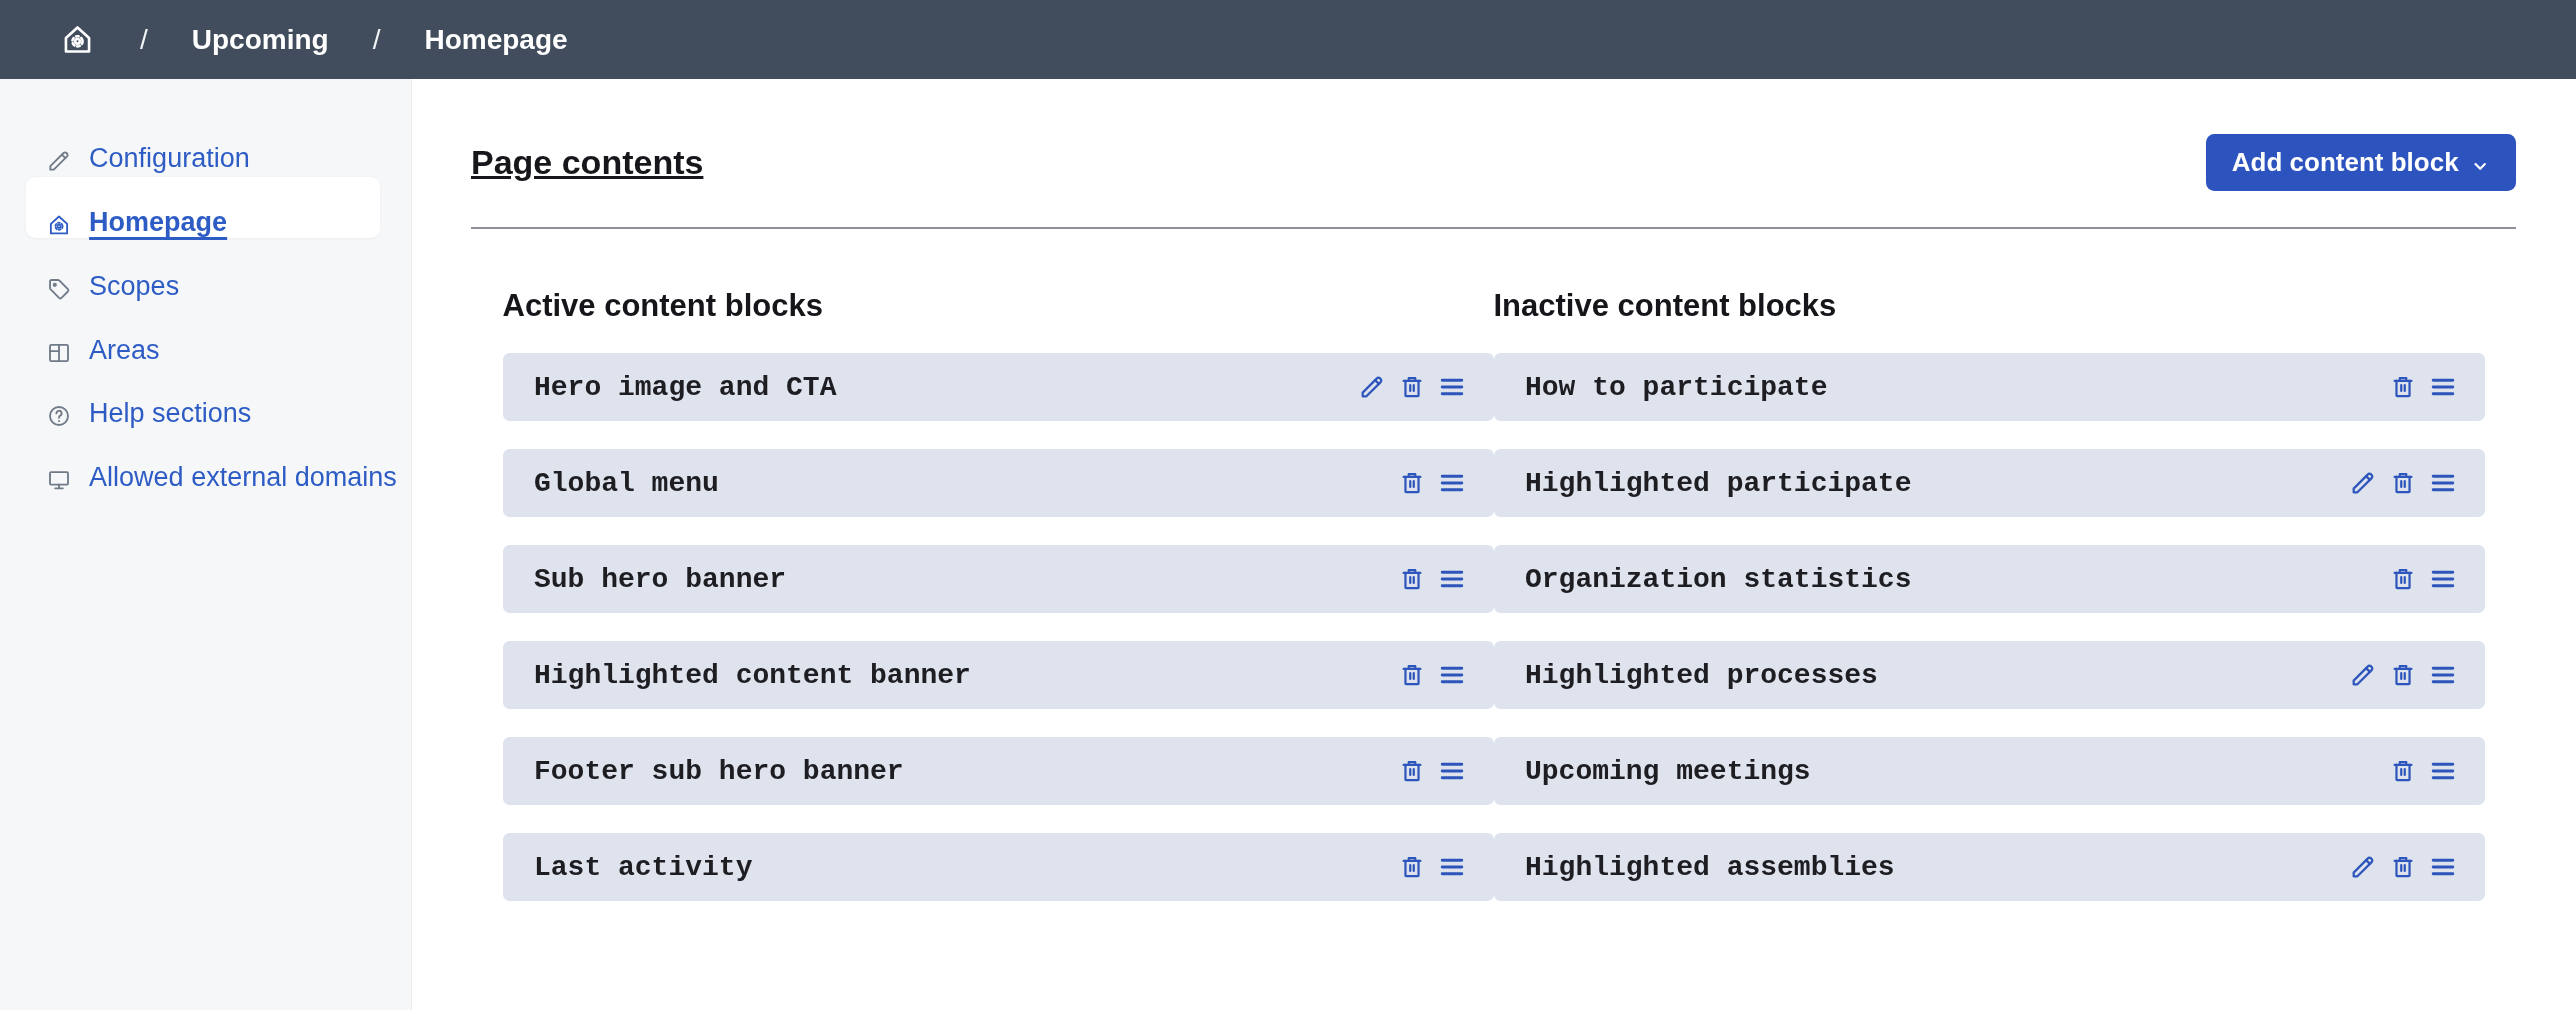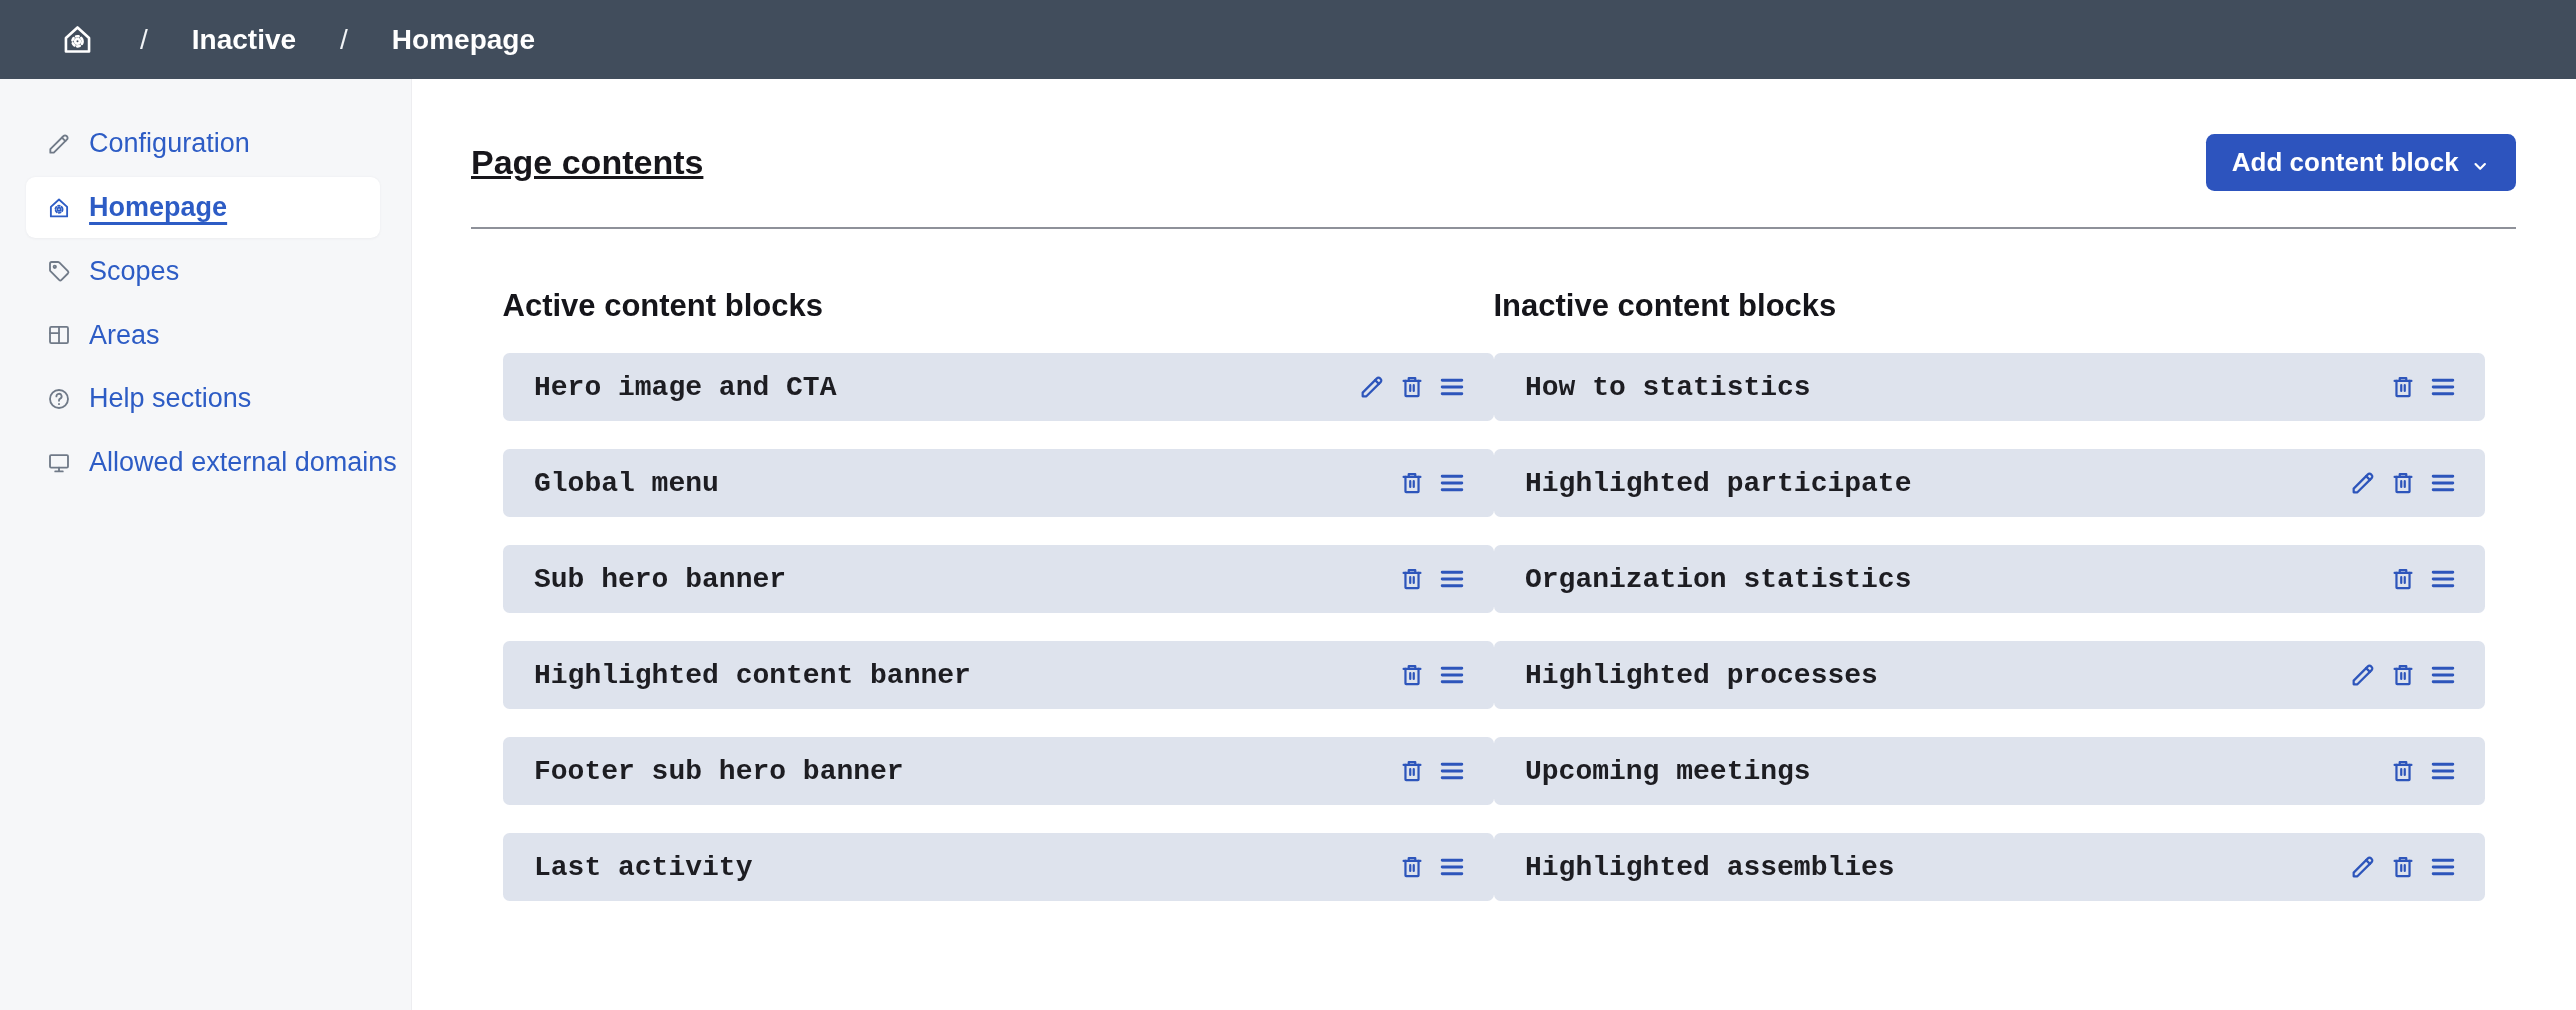--- a/index.html
+++ b/index.html
@@ -26,21 +26,21 @@
 
   
   .sidebar {
     position: absolute; top: 79px; left: 0; width: 412px; bottom: 0;
     background: #f6f7f9; border-right: 0.9px solid #ededf0;
     padding-top: 31.5px;
   }
   .side-list { list-style: none; margin: 0; padding: 0; }
   .side-item {
     height: 61px; margin: 2.8px 31.5px 2.8px 26px;
-    display: flex; align-items: center; gap: 16.7px;
+    display: flex; align-items: flex-end; gap: 16.7px;
     padding-left: 20.4px; border-radius: 9.3px; cursor: pointer;
   }
   .side-item.active { background: #ffffff; box-shadow: 0 0.9px 2.8px rgba(40,45,60,.05); }
   .side-item .icon { width: 26px; height: 26px; color: #707a88; flex: none; display: block; }
   .side-item .icon svg { width: 100%; height: 100%; stroke-width: 1.7; }
   .side-item.active .icon { color: #2d5cc5; }
   .side-label { font-size: 27px; color: #2d5cc5; font-weight: 400; white-space: nowrap; }
   .side-item.active .side-label {
     font-weight: 700; text-decoration: underline;
     text-decoration-thickness: 2.8px; text-underline-offset: 5.6px;
@@ -94,21 +94,21 @@
 <body>
 
 <header class="topbar" data-name="topbar">
   <nav class="breadcrumb" data-name="breadcrumb">
     <a class="brand-icon" data-name="home-gear-icon"><svg class="ic" viewBox="0 0 24 24">
           <path d="M4.5 11 12 4.2 19.5 11v8.8h-15z"></path>
           <circle cx="12" cy="13.2" r="1.5"></circle>
           <circle cx="12" cy="13.2" r="3.3" stroke-dasharray="1.7 1.85"></circle>
         </svg></a>
     <span class="crumb-sep" data-name="breadcrumb-separator">/</span>
-    <a class="crumb-link" data-name="breadcrumb-link-settings">Inactive</a>
+    <a class="crumb-link" data-name="breadcrumb-link-settings">Upcoming</a>
     <span class="crumb-sep" data-name="breadcrumb-separator">/</span>
     <a class="crumb-link" data-name="breadcrumb-link-homepage">Homepage</a>
   </nav>
 </header>
 
 <aside class="sidebar" data-name="sidebar">
   <ul class="side-list" id="side-list" data-name="sidebar-menu">
       <li class="side-item" data-name="sidebar-item-configuration">
         <span class="icon" data-name="pencil-icon"><svg class="ic" viewBox="0 0 24 24">
             <path d="M4 20v-3.2L16.2 4.6a1.9 1.9 0 0 1 2.7 0l.5.5a1.9 1.9 0 0 1 0 2.7L7.2 20H4z"></path>
@@ -309,21 +309,21 @@
                   <path d="M3.6 6.2h16.8M3.6 12h16.8M3.6 17.8h16.8"></path>
                 </svg>
               </span>
             </button>
           </div>
         </div>
       </section>
       <section data-name="inactive-content-blocks-section">
         <h2 class="col-heading" data-name="column-heading">Inactive content blocks</h2>
         <div class="block-row" data-name="content-block-row">
-          <span class="block-label" data-name="content-block-label">How to statistics</span>
+          <span class="block-label" data-name="content-block-label">How to participate</span>
           <div class="block-actions" data-name="content-block-actions">
             <button class="action-btn" data-name="delete-button">
               <span class="icon" data-name="trash-icon">
                 <svg class="ic" viewBox="0 0 24 24">
                   <path d="M4.8 6.8h14.4"></path>
                   <path d="M9.2 6.8V4.4h5.6v2.4"></path>
                   <path d="M6.4 6.8v12.5c0 .3.25.6.6.6h10c.35 0 .6-.3.6-.6V6.8"></path>
                   <path d="M10.5 10.4v5M13.5 10.4v5"></path>
                 </svg>
               </span>

